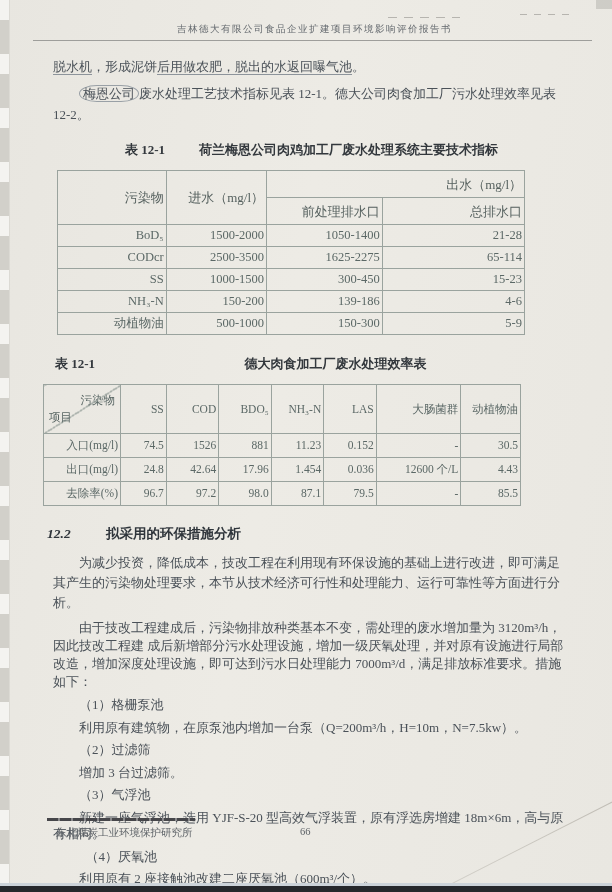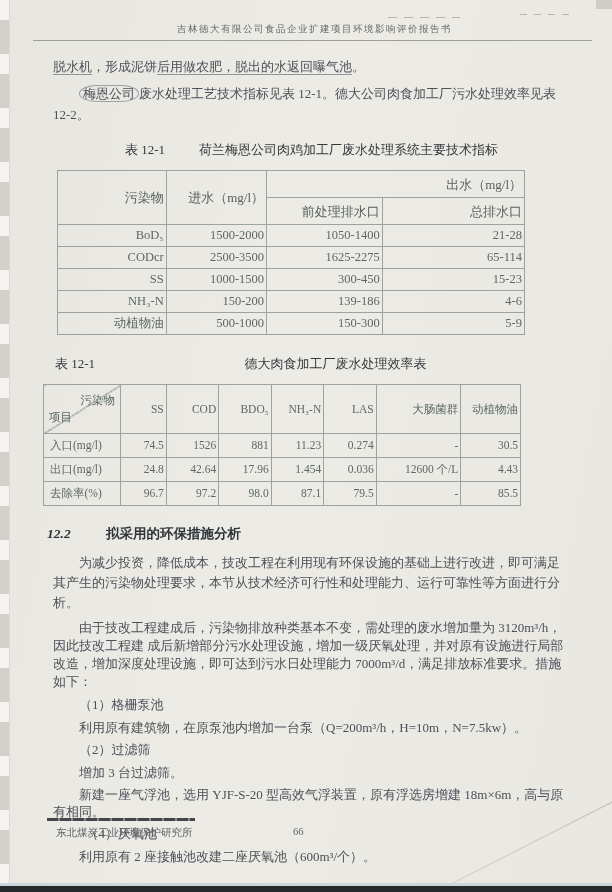--- a/index.html
+++ b/index.html
@@ -34,60 +34,60 @@
   .header-rule { position:absolute; top:40px; left:33px; right:20px; border-top:1px solid #90908e; opacity:.85; }
 
   
   .content { position:absolute; left:47px; right:36px; top:50px; font-size:13px; line-height:21px; color:#4a5158; }
   p { margin:6px; }
   .indent { text-indent:2em; }
   .u { text-decoration:underline; text-decoration-color:#8d949b; text-underline-offset:3px; }
   .circled { border:1px solid #99a0a6; border-radius:45%/75%; padding:0 3px; }
 
   
-  .caption { display:flex; margin-top:14px; font-weight:normal; font-size:13px; color:#33383d; }
+  .caption { display:flex; margin-top:14px; font-weight:bold; font-size:13px; color:#33383d; }
   .caption1 { justify-content:center; }
   .caption1 .cap-label { margin-right:34px; }
   .caption2 { margin-top:18px; }
   .caption2 .cap-label { margin-left:8px; }
   .caption2 .cap-title { flex:1; text-align:center; }
 
   
   table { border-collapse:collapse; color:#5b6866; }
   td,th { border:1px solid #9aa39e; font-weight:normal; text-align:right; padding:0 2px; }
   .t1 { margin:10px auto 0 10px; width:468px; font-size:13px; }
   .t1 th { height:26px; color:#55605e; }
   .t1 td { height:21px; font-size:12.5px; }
   .t1 .c0 { width:118px; } .t1 .c1 { width:105px; } .t1 .c2 { width:128px; } .t1 .c3 { width:115px;padding-left:42px; }
 
   .t2 { margin:10px 0 0 -4px; width:478px; font-size:11.5px; }
   .t2 th { height:48px; }
   .t2 td { height:23px;padding-left:16px; }
-  .t2 .rowlab { text-align:left; padding-left:6px; width:68px; }
+  .t2 .rowlab { text-align:right; padding-left:6px; width:68px; }
   .diag {
     position:relative; width:70px; padding:0;
     background:linear-gradient(to bottom right,transparent calc(50% - 0.6px),#9aa39e calc(50% - 0.6px),#9aa39e calc(50% + 0.6px),transparent calc(50% + 0.6px));
   }
   .diag .dtop { position:absolute; top:5px; right:5px; }
   .diag .dbot { position:absolute; bottom:5px; left:5px; }
 
   
   .sec-heading { margin-top:17px; font-weight:bold; font-size:13.5px; color:#2f353b; }
   .sec-heading .sec-num { margin-right:32px;font-style:italic; }
   .p1 { margin-top:9px; line-height:20px; }
   .p2 { margin-top:2px; line-height:18px; }
   .measure { line-height:16.5px; color:#4a5158; }
   .m-head { text-indent:2em; }
   .m-head-wide { text-indent:2.5em; }
 
   
   .footer-rule { position:absolute; top:818px; left:47px; width:148px; height:3px;
     background:repeating-linear-gradient(to right,#46464a 0 11px,#8a8a8c 11px 13px); }
   .footer-org { position:absolute; top:826px; left:56px; font-size:10.5px; color:#5c6166; }
-  .footer-page { position:absolute; top:826px; left:293px; font-size:10.5px; color:#5c6166; }
+  .footer-page { position:absolute; top:826px; left:300px; font-size:10.5px; color:#5c6166; }
 </style>
 </head>
 <body>
 
 <div class="page">
 
   <div class="binding-strip"></div>
   <div class="corner-mark"></div>
   <div class="top-dashes-1"></div>
   <div class="top-dashes-2"></div>
@@ -170,21 +170,21 @@
         <th>LAS</th>
         <th>大肠菌群</th>
         <th>动植物油</th>
       </tr>
       <tr>
         <td class="rowlab">入口(mg/l)</td>
         <td>74.5</td>
         <td>1526</td>
         <td>881</td>
         <td>11.23</td>
-        <td>0.274</td>
+        <td>0.152</td>
         <td>-</td>
         <td>30.5</td>
       </tr>
       <tr>
         <td class="rowlab">出口(mg/l)</td>
         <td>24.8</td>
         <td>42.64</td>
         <td>17.96</td>
         <td>1.454</td>
         <td>0.036</td>
@@ -209,20 +209,21 @@
       <span>拟采用的环保措施分析</span>
     </div>
 
     <p class="indent p1">为减少投资，降低成本，技改工程在利用现有环保设施的基础上进行改进，即可满足其产生的污染物处理要求，本节从技术经济可行性和处理能力、运行可靠性等方面进行分析。</p>
     <p class="indent p2">由于技改工程建成后，污染物排放种类基本不变，需处理的废水增加量为 3120m³/h，因此技改工程建 成后新增部分污水处理设施，增加一级厌氧处理，并对原有设施进行局部改造，增加深度处理设施，即可达到污水日处理能力 7000m³/d，满足排放标准要求。措施如下：</p>
 
     <p class="measure m-head">（1）格栅泵池</p>
     <p class="measure indent">利用原有建筑物，在原泵池内增加一台泵（Q=200m³/h，H=10m，N=7.5kw）。</p>
     <p class="measure m-head">（2）过滤筛</p>
     <p class="measure indent">增加 3 台过滤筛。</p>
+    <p class="measure m-head">（3）气浮池</p>
     <p class="measure indent">新建一座气浮池，选用 YJF-S-20 型高效气浮装置，原有浮选房增建 18m×6m，高与原有相同。</p>
     <p class="measure m-head-wide">（4）厌氧池</p>
     <p class="measure indent">利用原有 2 座接触池改建二座厌氧池（600m³/个）。</p>
 
   </div>
 
   <div class="footer-rule"></div>
   <div class="footer-org">东北煤炭工业环境保护研究所</div>
   <div class="footer-page">66</div>
 

